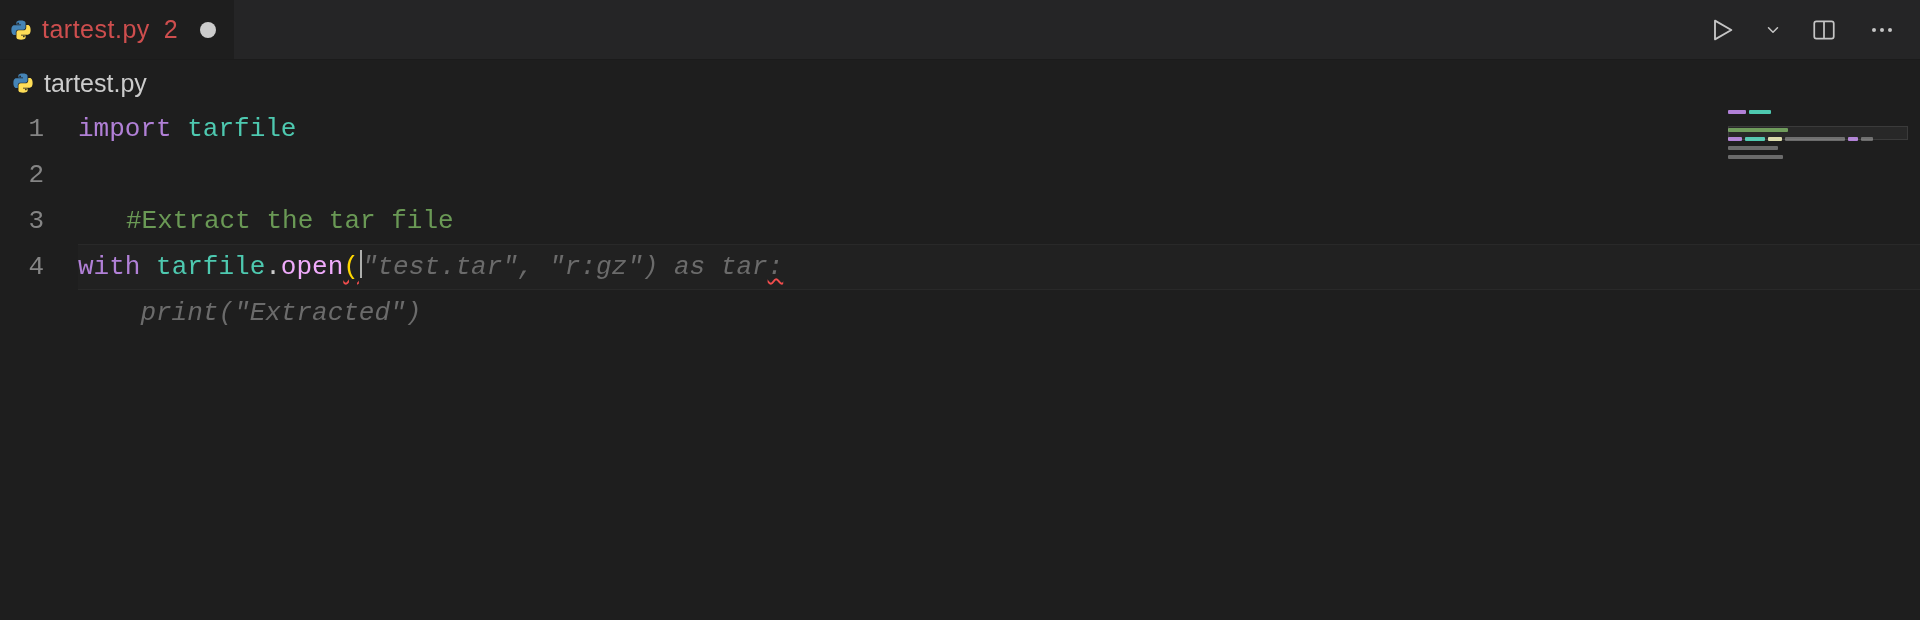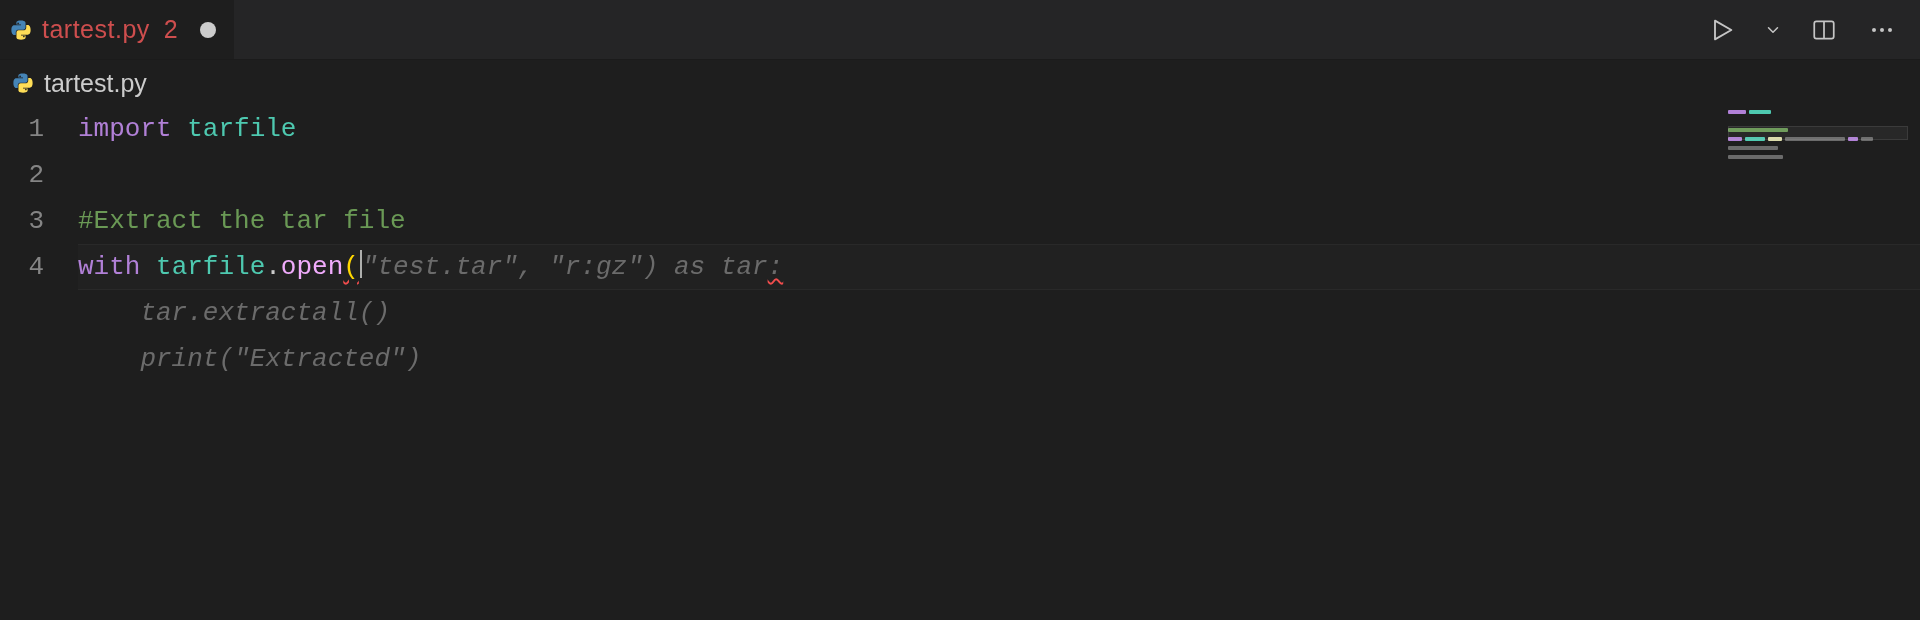--- a/index.html
+++ b/index.html
@@ -114,21 +114,21 @@
     border-bottom: 1px solid rgba(255,255,255,0.04);
     pointer-events: none;
   }
   .kw-import { color: #b180d7; }
   .kw-with   { color: #b180d7; }
   .kw-as     { color: #b180d7; font-style: italic; }
   .mod       { color: #4ec9b0; }
   .fn        { color: #f0abfc; }
   .punct     { color: #cccccc; }
   .paren-y   { color: #ffd700; }
-  .comment   { color: #6a9955; }
+  .comment   { color: #6a9955; margin-left: 48px; }
   .ghost     { color: #6b6b6b; font-style: italic; }
   .squiggle {
     text-decoration-line: underline;
     text-decoration-style: wavy;
     text-decoration-color: #f14c4c;
     text-decoration-thickness: 2px;
     text-underline-offset: 4px;
   }
 
   .minimap {
@@ -244,24 +244,20 @@
       <div class="gutter">3</div>
       <div class="code"><span class="comment">#Extract the tar file</span></div>
     </div>
 
     <div class="line current" style="position:relative;">
       <div class="code-bg"></div>
       <div class="gutter">4</div>
       <div class="code"><span class="kw-with">with</span><span> </span><span class="mod">tarfile</span><span class="punct">.</span><span class="fn">open</span><span class="paren-y squiggle">(</span><span class="cursor-caret"></span><span class="ghost">"test.tar", "r:gz")</span><span class="ghost"> </span><span class="ghost kw-as" style="font-style:italic;">as</span><span class="ghost"> </span><span class="ghost">tar</span><span class="ghost squiggle">:</span></div>
     </div>
 
-    <div class="line">
-      <div class="gutter"></div>
-      <div class="code ghost">    tar.extractall()</div>
-    </div>
 
     <div class="line">
       <div class="gutter"></div>
       <div class="code ghost">    print("Extracted")</div>
     </div>
   </div>
 </div>
 
 <div class="minimap" id="minimap">
   <div class="mm-viewport"></div>

